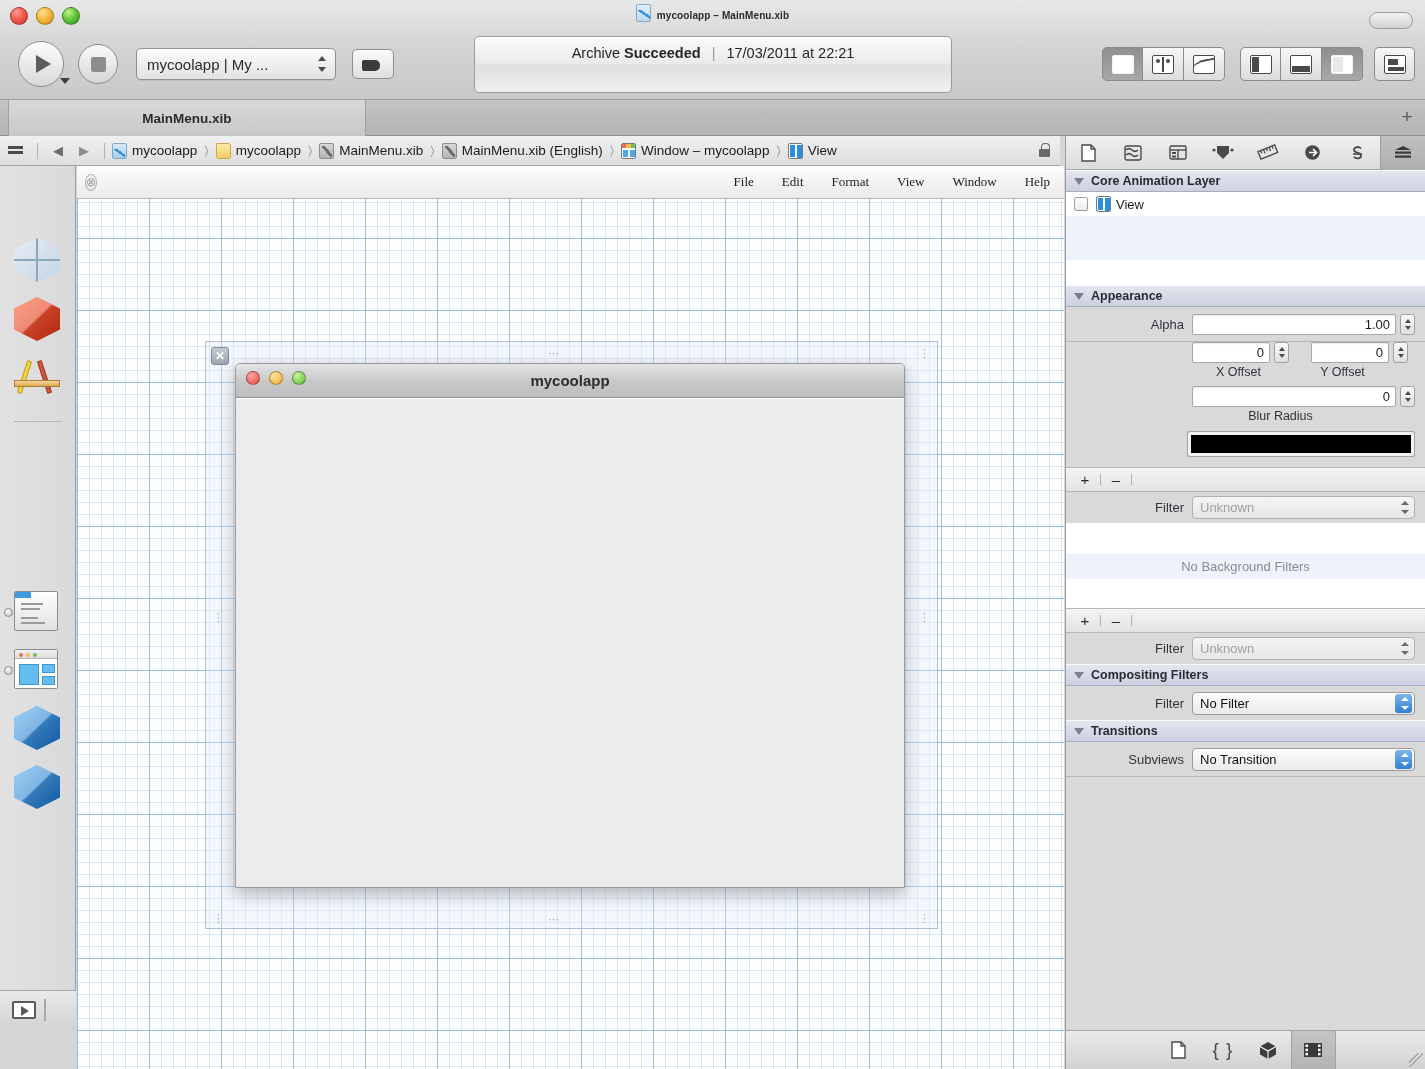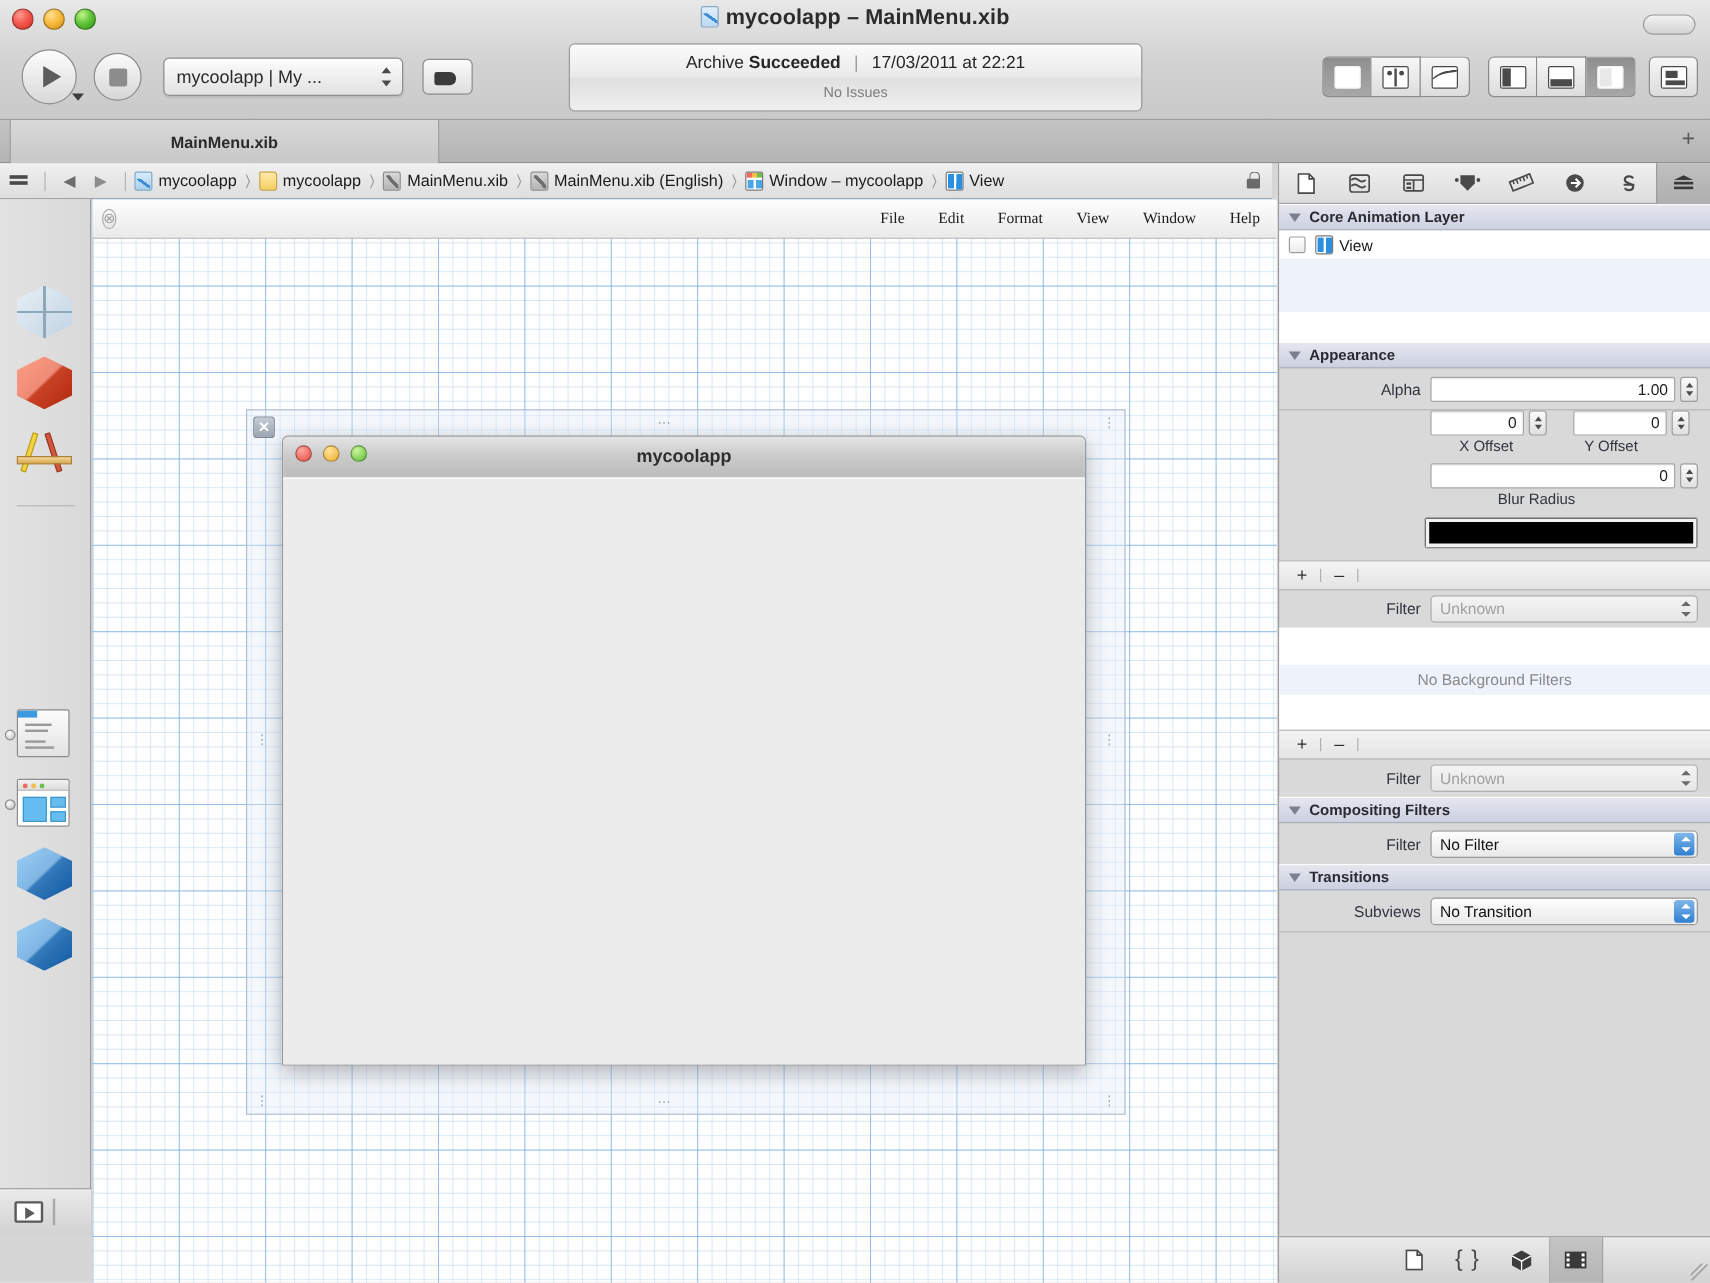--- a/index.html
+++ b/index.html
@@ -20,21 +20,21 @@
     border-bottom:1px solid #9b9b9b;
   }
   .traffic { position:absolute; left:10px; top:7px; display:flex; gap:8px; }
   .tl { width:18px; height:18px; border-radius:50%; border:1px solid rgba(0,0,0,.32); }
   .tl.red{ background:radial-gradient(circle at 35% 28%, #ff9a92 0%, #f45b50 45%, #cf2d26 100%); }
   .tl.yel{ background:radial-gradient(circle at 35% 28%, #ffe090 0%, #f8bc41 45%, #d38a11 100%); }
   .tl.grn{ background:radial-gradient(circle at 35% 28%, #c4f58d 0%, #63c63b 45%, #2f9416 100%); }
 
   .wintitle {
     position:absolute; left:0; top:4px; width:1425px; text-align:center;
-    font-size:18px; font-weight:600; color:#2b2b2b; letter-spacing:.1px;
+    font-size:10px; font-weight:600; color:#2b2b2b; letter-spacing:.1px;
   }
   .wintitle .docicon {
     display:inline-block; width:15px; height:18px; vertical-align:-3px; margin-right:6px;
     background:linear-gradient(to bottom,#dfeefc,#bcd9f2);
     border:1px solid #8aa8c4; border-radius:2px; position:relative; overflow:hidden;
   }
   .wintitle .docicon:after{
     content:""; position:absolute; left:1px; bottom:2px; width:13px; height:9px;
     background:linear-gradient(to top right, transparent 45%, #3e8fd8 46%, #3e8fd8 62%, transparent 63%);
   }
@@ -410,21 +410,20 @@
 
     <div class="breadcrumb-btn"></div>
 
     <div class="activity">
       <div class="activity-line1">
         <span>Archive</span>
         <b>Succeeded</b>
         <span class="sep">|</span>
         <span>17/03/2011 at 22:21</span>
       </div>
-      <div class="activity-line2">No Issues</div>
     </div>
 
     <div class="segs" style="left:1102px;">
       <div class="seg on">
           <div class="gl g-lines"></div>
         </div>
       <div class="seg">
           <div class="gl g-assist"></div>
         </div>
       <div class="seg">

